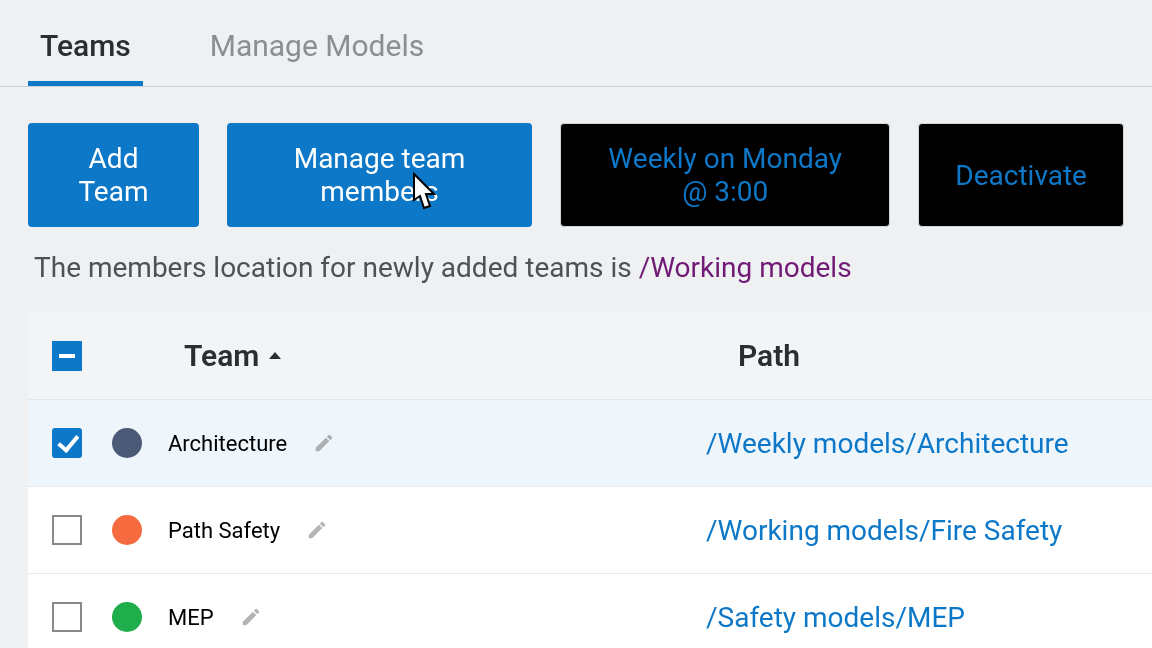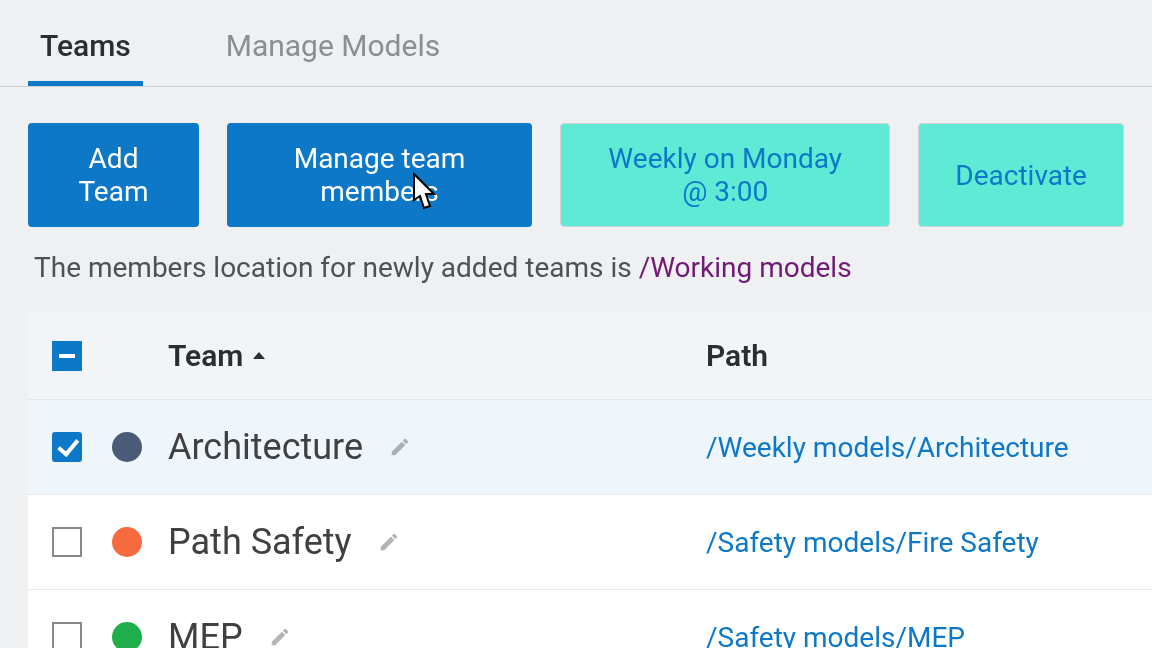--- a/index.html
+++ b/index.html
@@ -8,21 +8,21 @@
       background: #eef0f2;
       width: 1152px;
       height: 648px;
       overflow: hidden;
       position: relative;
     }
     .tabs {
       display: flex;
       padding: 0 28px;
       border-bottom: 1px solid #ccd0d4;
-      gap: 71px;
+      gap: 55px;
     }
     .tab {
       padding: 28px 12px 18px 12px;
       font-size: 30px;
       color: #8a8f94;
       cursor: pointer;
       border-bottom: 5px solid transparent;
     }
     .tab.active {
       color: #2a2e33;
@@ -40,21 +40,21 @@
       border: none;
       cursor: pointer;
       border-radius: 4px;
       font-family: inherit;
     }
     .btn-primary {
       background: #0d78c8;
       color: #fff;
     }
     .btn-outline {
-      background: #5eead4;
+      background: #000000;
       color: #0d78c8;
       border: 1px solid #cfd4d8;
     }
     .hint {
       padding: 6px 28px 18px 34px;
       font-size: 28px;
       color: #4d5256;
     }
     .hint-path { color: #701a75; }
     .table {
@@ -71,23 +71,23 @@
     .row {
       display: flex;
       align-items: center;
       padding: 26px 24px;
       border-bottom: 1px solid #e8eaec;
       background: #fff;
     }
     .row.selected { background: #eef5fb; }
     .col-check { width: 60px; display:flex; align-items:center; }
     .col-dot { width: 56px; display:flex; align-items:center; }
-    .col-team { width: 538px; display:flex; align-items:center; font-size: 36px; color: #404040; }
+    .col-team { width: 538px; display:flex; align-items:center; font-size: 22px; color: #000000; }
     .col-path { flex:1; display:flex; align-items:center; font-size: 28px; color: #0d78c8; }
-    .th { font-size: 30px; font-weight: 600; color: #2a2e33; }
+    .th { font-size: 30px; font-weight: 600; color: #2a2e33; margin-left: 16px; }
     .sort-arrow { margin-left:6px; display:inline-block; }
     .cbox {
       width: 30px; height: 30px; border: 2px solid #888;
       background:#fff; display:inline-flex; align-items:center; justify-content:center;
       cursor:pointer;
     }
     .cbox.indeterminate { background:#0d78c8; border-color:#0d78c8; }
     .cbox.indeterminate::after { content:""; width:16px; height:4px; background:#fff; }
     .cbox.checked { background:#0d78c8; border-color:#0d78c8; border-radius:3px;}
     .cbox.checked::after { content:""; width:8px; height:16px; border:solid #fff; border-width:0 4px 4px 0; transform:rotate(40deg) translateY(-2px);}
@@ -166,21 +166,21 @@
       </div>
     <div class="col-team">
       <span>Path Safety</span>
       <span class="pencil">
         <svg width="22" height="22" viewBox="0 0 24 24">
             <path d="M3 17.25V21h3.75L17.81 9.94l-3.75-3.75L3 17.25zM20.71 7.04a1 1 0 0 0 0-1.41l-2.34-2.34a1 1 0 0 0-1.41 0l-1.83 1.83 3.75 3.75 1.83-1.83z" fill="#777"></path>
           </svg>
       </span>
     </div>
     <div class="col-path">
-        <span>/Safety models/Fire Safety</span>
+        <span>/Working models/Fire Safety</span>
       </div>
   </div>
 
   <div class="row">
     <div class="col-check">
         <span class="cbox"></span>
       </div>
     <div class="col-dot">
         <span class="dot" style="background:#1fae4b"></span>
       </div>

